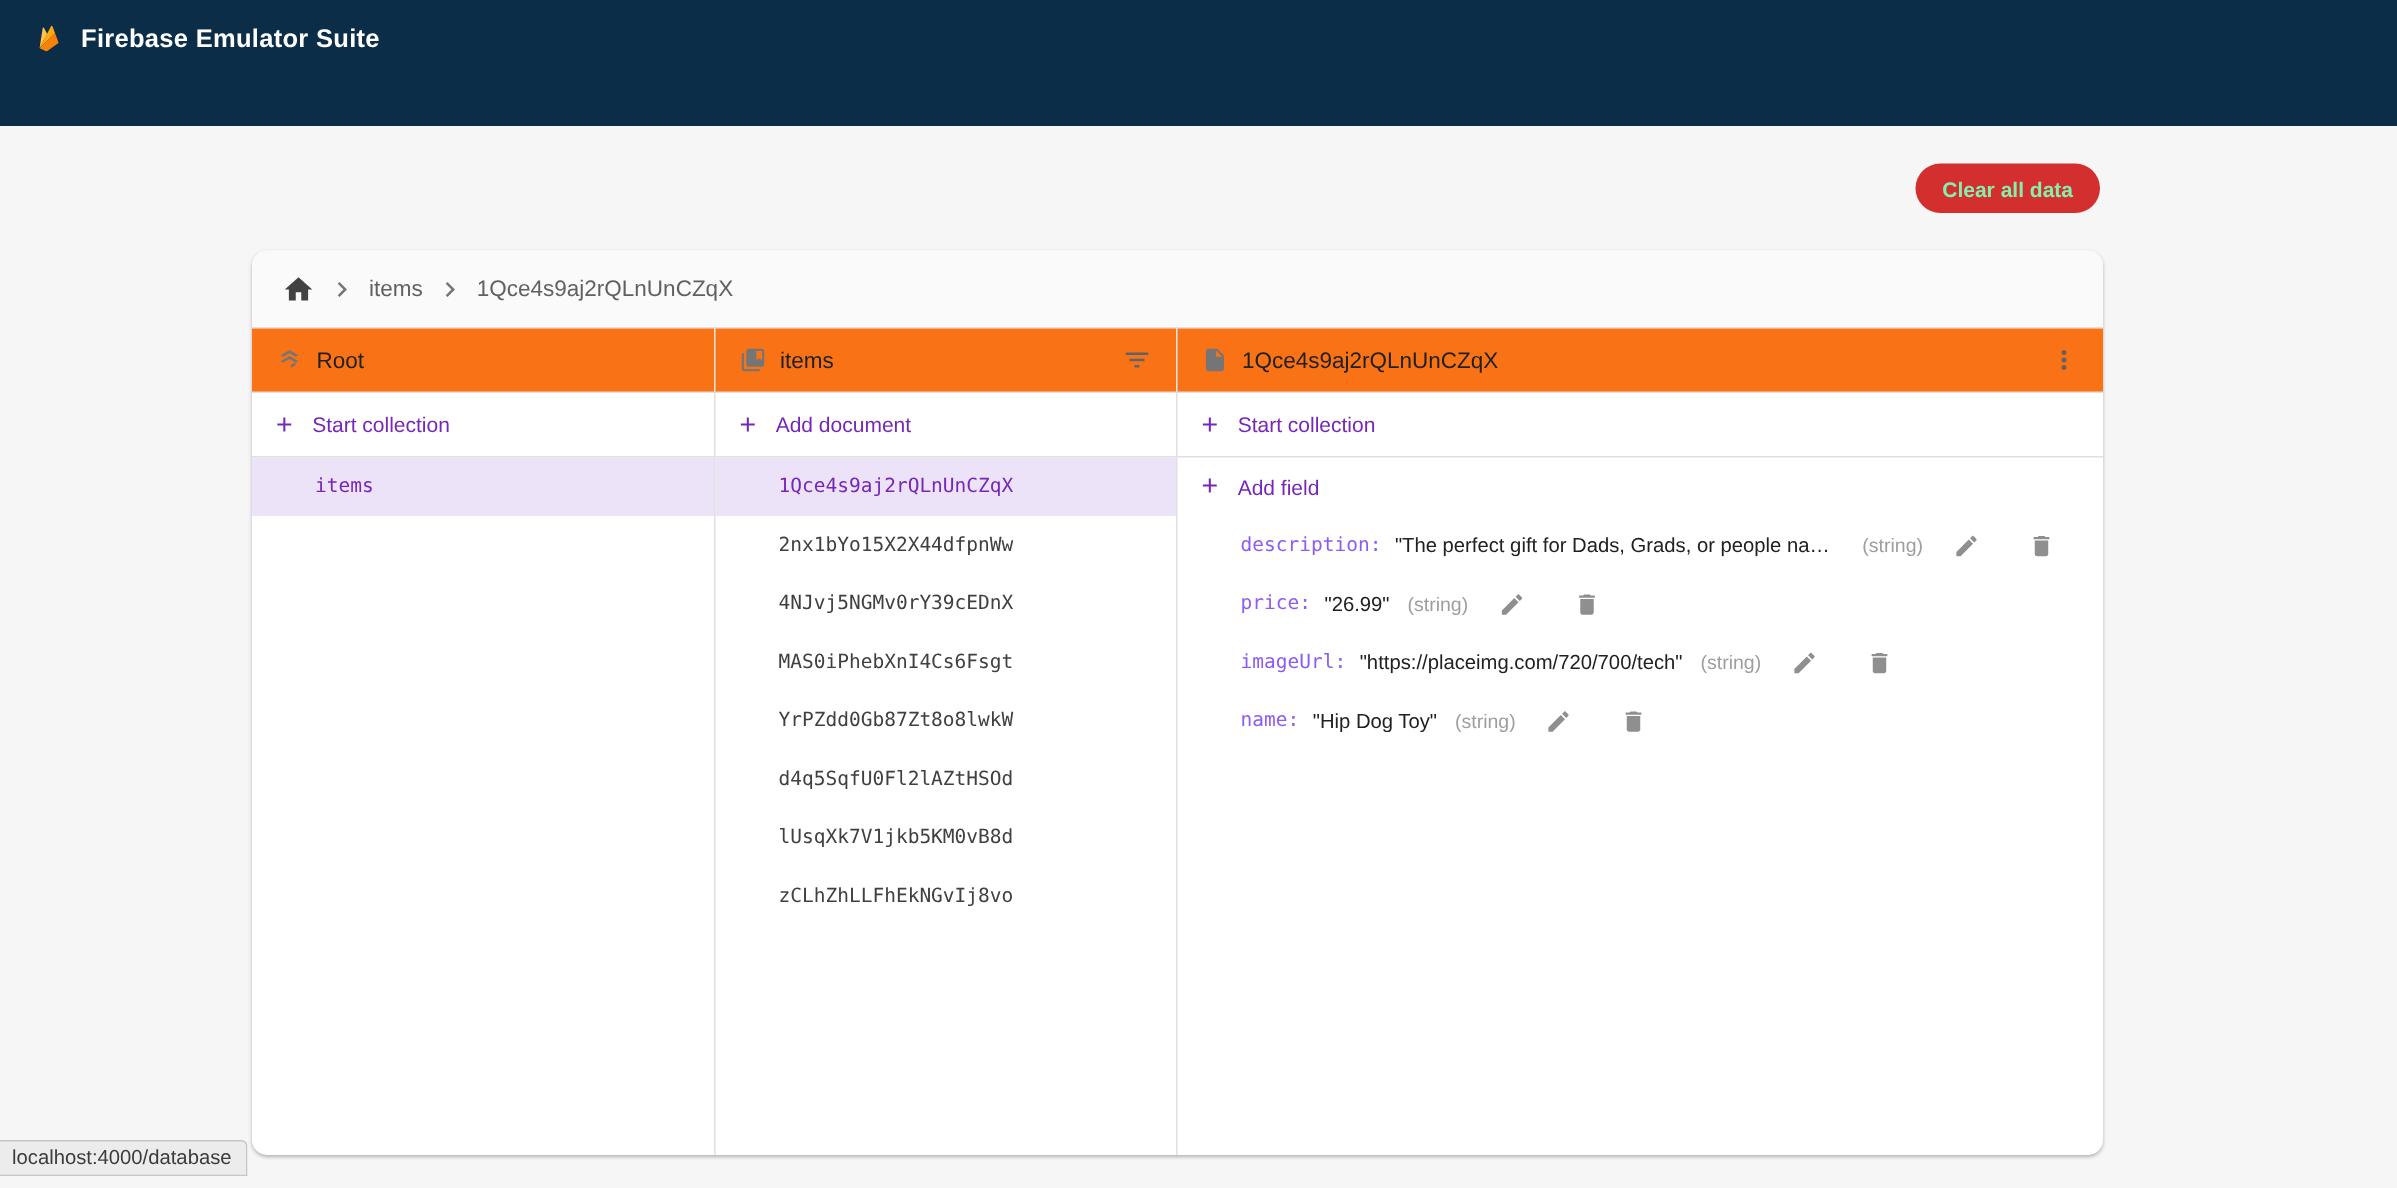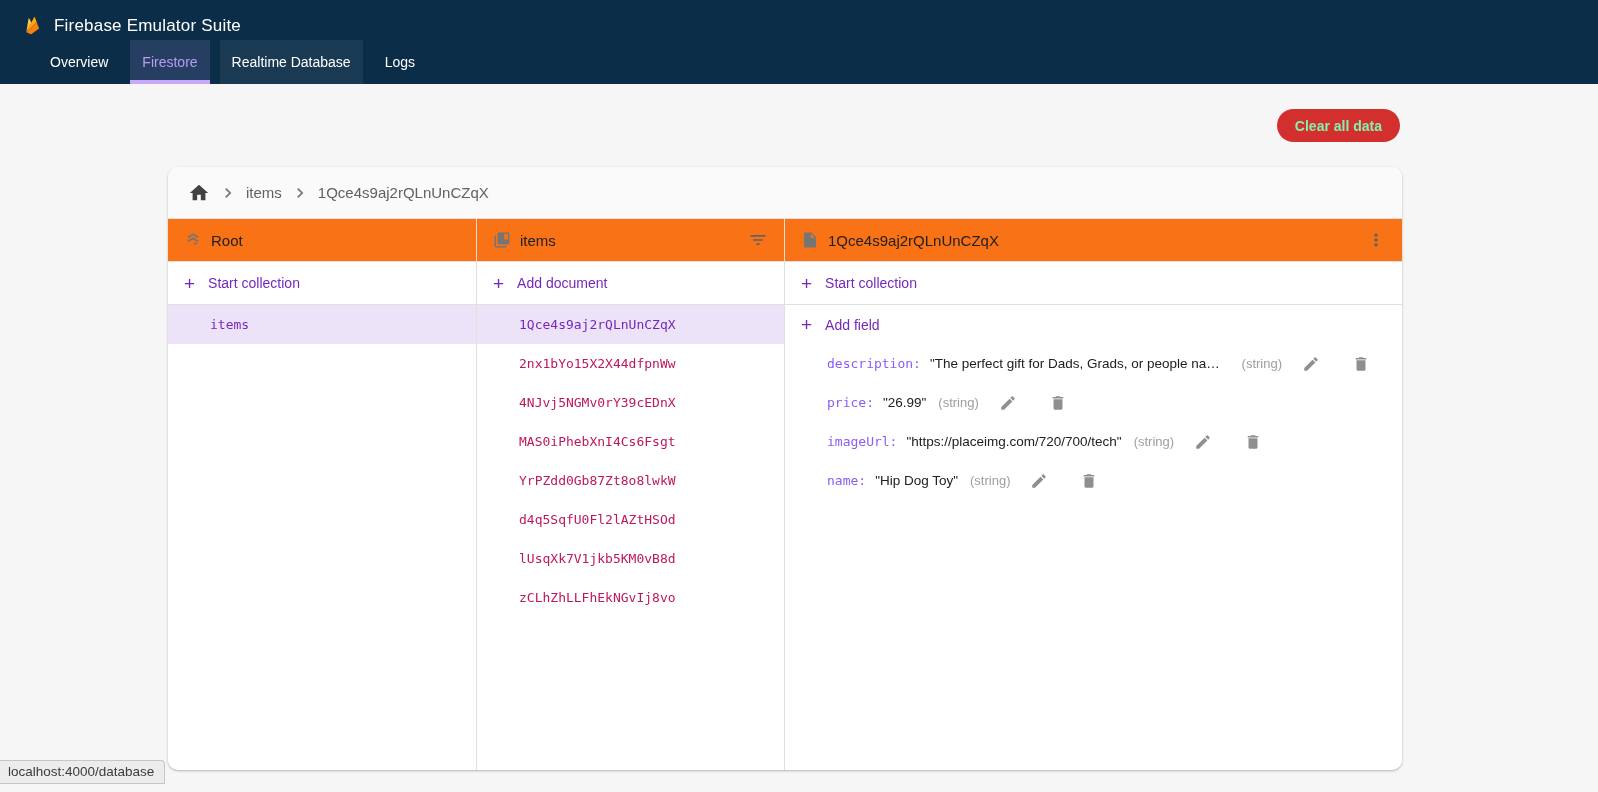--- a/index.html
+++ b/index.html
@@ -12,21 +12,21 @@
   .mono { font-family:"DejaVu Sans Mono", monospace; }
 
   
   header {
     background:#0c2d48;
     height:84px;
     color:#fff;
   }
   .title-row { display:flex; align-items:center; padding:11px 0 0 22px; height:40px; }
   .title-row svg { flex:0 0 auto; }
-  .app-title { font-size:17px; font-weight:400; margin-left:11px; letter-spacing:.2px; }
+  .app-title { font-size:17px; font-weight:700; margin-left:11px; letter-spacing:.2px; }
   .tabs { display:flex; align-items:stretch; height:44px; padding-left:38px; }
   .tab {
     position:relative; display:flex; align-items:center;
     padding:0 12px; margin-right:10px;
     font-size:14px; font-weight:500; color:#fff; cursor:pointer;
   }
   .tab.active { color:#b79df0; background:rgba(183,157,240,.16); }
   .tab.hl { background:rgba(255,255,255,.06); }
   .tab-underline { position:absolute; left:0; right:0; bottom:0; height:4px; background:#c7a8fa; }
 
@@ -81,21 +81,21 @@
     display:flex; align-items:center; padding-left:16px;
     color:#7627bb; font-size:14px; font-weight:500; cursor:pointer;
     border-bottom:1px solid #e0e0e0;
   }
   .action-row.no-border { border-bottom:none; height:39px; flex:0 0 39px; }
   .plus { font-size:19px; font-weight:400; margin-right:13px; line-height:1; }
 
   .list-row {
     height:39px; flex:0 0 39px;
     display:flex; align-items:center; padding-left:42px;
-    font-size:13px; color:#be185d; cursor:pointer; white-space:nowrap;
+    font-size:13px; color:#404040; cursor:pointer; white-space:nowrap;
   }
   .list-row.selected { background:#ece3f8; color:#7627bb; }
 
   .field-list { padding-top:0; }
   .field-row {
     height:39px; display:flex; align-items:center;
     padding:0 30px 0 42px; white-space:nowrap;
   }
   .field-name { font-size:13px; color:#8b5cf6; margin-right:9px; flex:0 0 auto; }
   .field-value {
@@ -121,35 +121,20 @@
 
 <header>
   <div class="title-row">
     <svg width="21" height="21" viewBox="0 0 24 24">
       <path fill="#FFC24A" d="M5 19.6 7.4 4.2c.1-.5.7-.6.9-.2l2.5 4.7z"></path>
       <path fill="#FFA712" d="M5 19.6 13.8 2.7c.2-.4.8-.4 1 .1l2 5.3z"></path>
       <path fill="#F6820C" d="M5 19.6 16.8 8.1l2.6 6.9c.1.3 0 .6-.2.8l-8.3 5.9c-.4.3-1 .3-1.4 0z"></path>
     </svg>
     <span class="app-title">Firebase Emulator Suite</span>
   </div>
-  <nav class="tabs" id="tabs">
-      <div class="tab">
-        <span>Overview</span>
-      </div>
-      <div class="tab active">
-        <span>Firestore</span>
-        <div class="tab-underline"></div>
-      </div>
-      <div class="tab hl">
-        <span>Realtime Database</span>
-      </div>
-      <div class="tab">
-        <span>Logs</span>
-      </div>
-    </nav>
 </header>
 
 <button class="clear-btn">Clear all data</button>
 
 <div class="card">
 
   <div class="breadcrumb">
     <span class="home">
       <svg width="22" height="22" viewBox="0 0 24 24" fill="#424242">
           <path d="M10 20v-6h4v6h5v-8h3L12 3 2 12h3v8z"></path>

